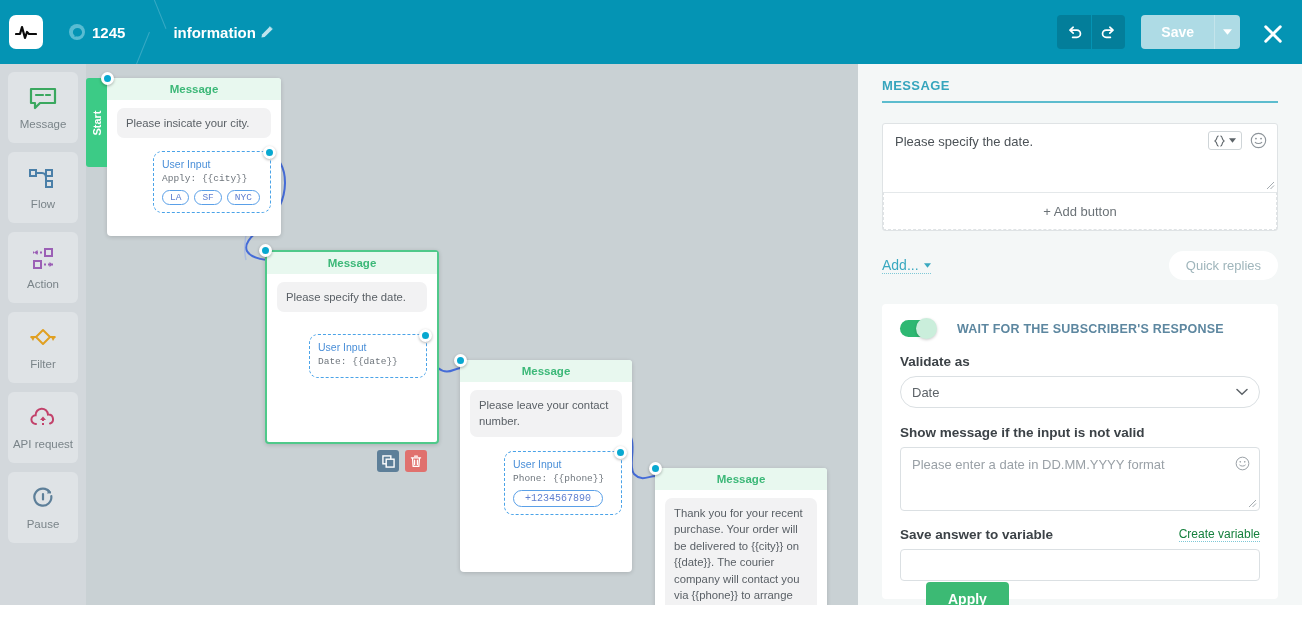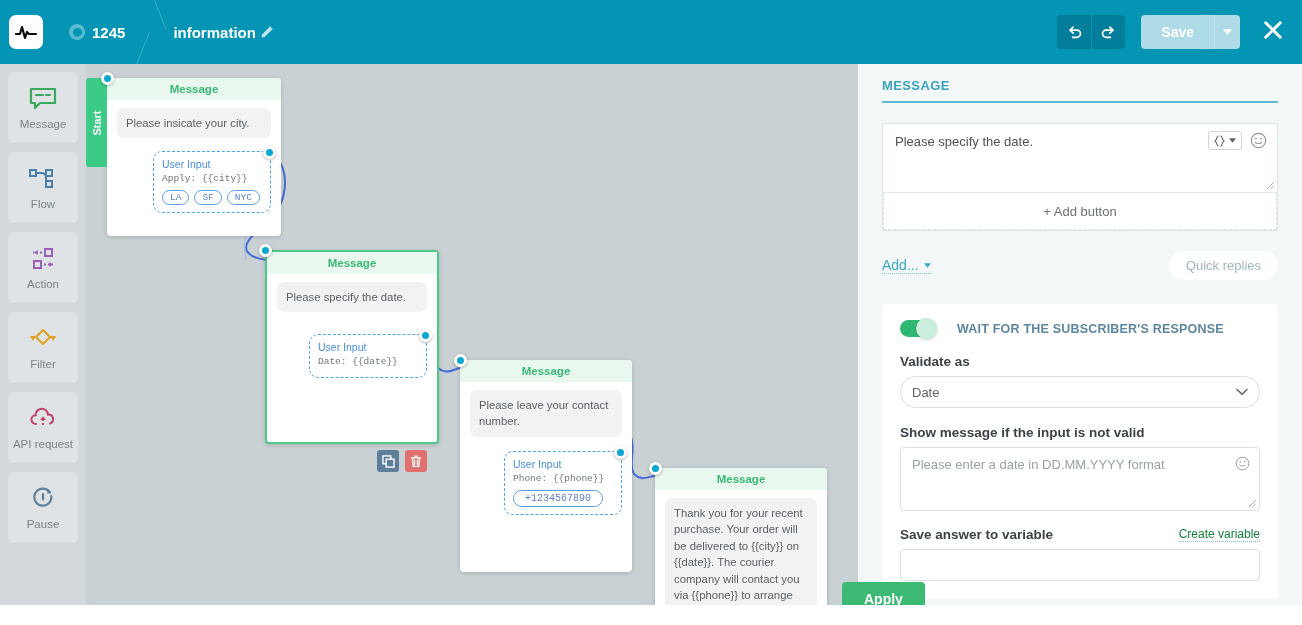--- a/index.html
+++ b/index.html
@@ -45,21 +45,21 @@
     width: 1px; height: 44px; background: #37a9c4;
     transform: rotate(22deg); transform-origin: top;
   }
   .flow-title {
     display: flex; align-items: center; gap: 3px;
     color: #ffffff; font-size: 15px; font-weight: bold;
     flex: 0 0 auto;
   }
   .pencil-icon { display: inline-flex; }
   .topbar-right {
-    margin-left: auto; display: flex; align-items: flex-start; gap: 0; padding-right: 14px;
+    margin-left: auto; display: flex; align-items: flex-end; gap: 0; padding-right: 14px;
   }
   .undo-group { display: flex; background: #037e9a; border-radius: 4px; overflow: hidden; }
   .undo-btn, .redo-btn {
     width: 34px; height: 34px; display: flex; align-items: center; justify-content: center;
     cursor: pointer; border: none; background: transparent;
   }
   .redo-btn { border-left: 1px solid #0494b4; }
   .save-group {
     display: flex; margin-left: 16px; border-radius: 4px; overflow: hidden;
     background: #aedbe5;
@@ -227,21 +227,21 @@
   .save-var-row {
     display: flex; align-items: center; justify-content: space-between; margin-top: 16px;
   }
   .create-var {
     color: #15803d; font-size: 12px; cursor: pointer; border-bottom: 1px dotted #7ec8d6;
   }
   .var-input-stub {
     margin-top: 7px; height: 32px; border: 1px solid #dbe0e3; border-radius: 4px; background: #fff;
   }
   .apply-btn {
-    position: absolute; left: 842px; top: 582px;
+    position: absolute; left: 926px; top: 582px;
     background: #3cba74; color: #ffffff; border: none; border-radius: 4px;
     padding: 0 22px; height: 33px; font-size: 14px; font-weight: bold;
     cursor: pointer; font-family: inherit;
   }
 </style>
 </head>
 <body>
 
 <div class="app">
 

